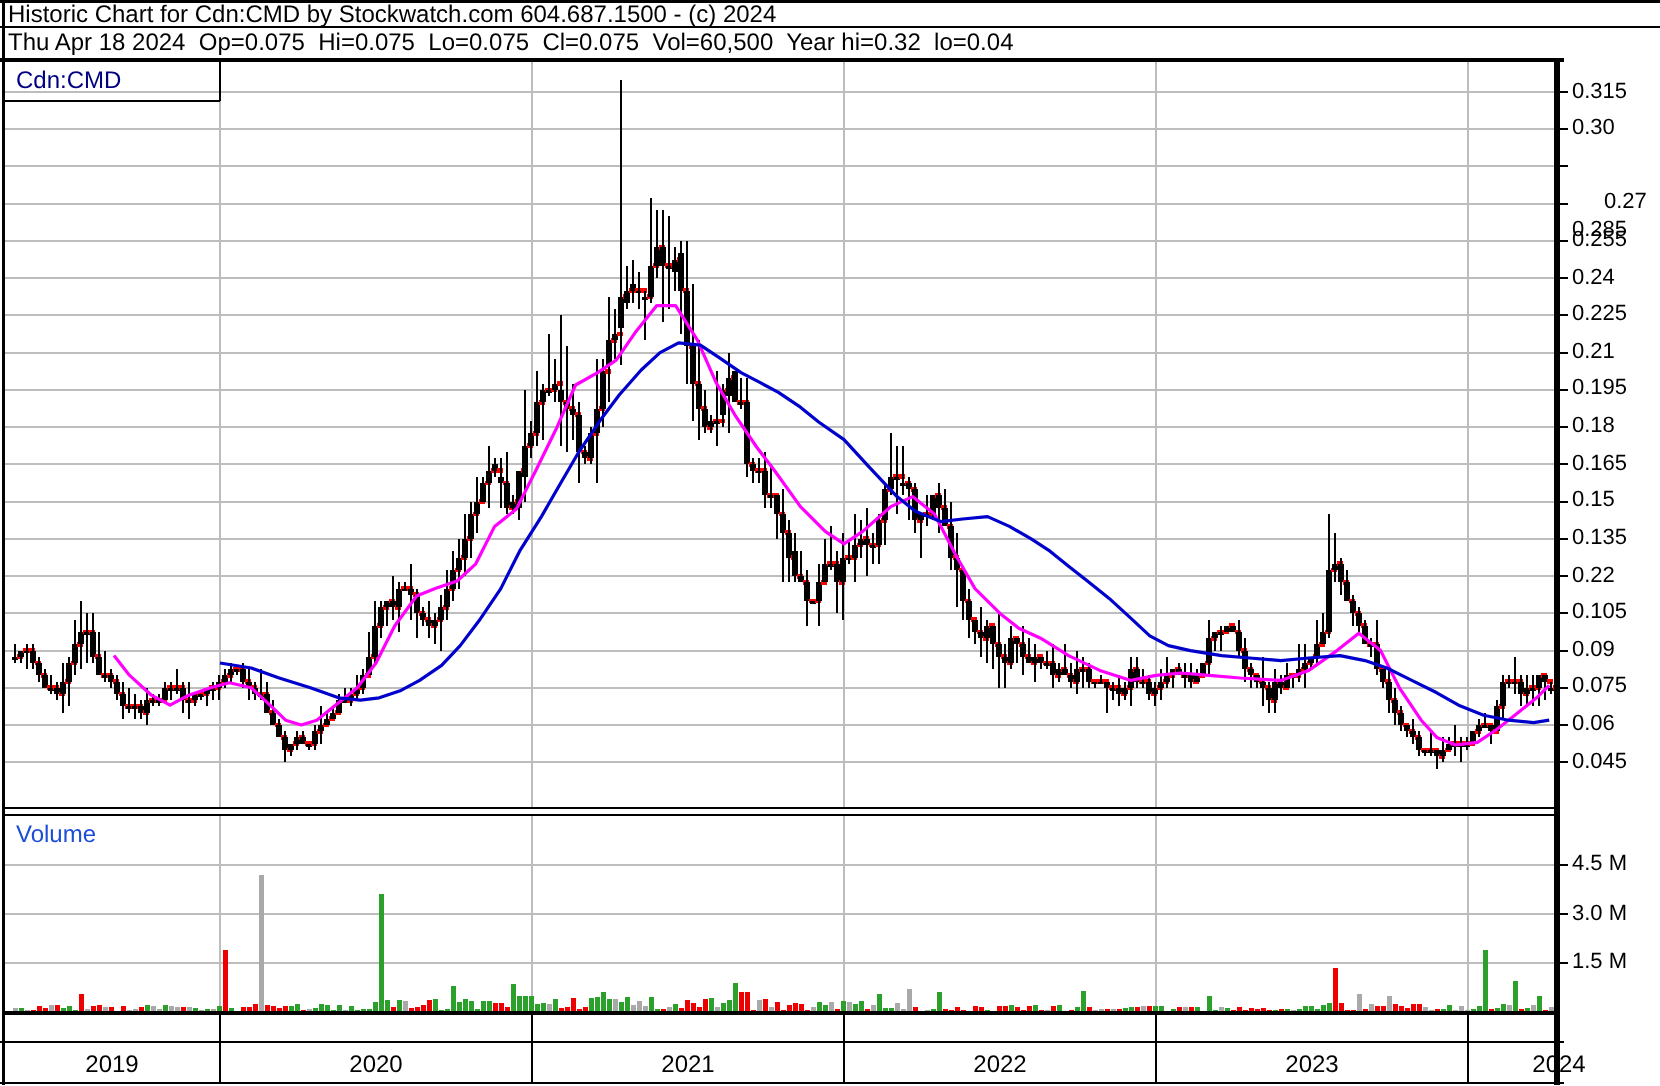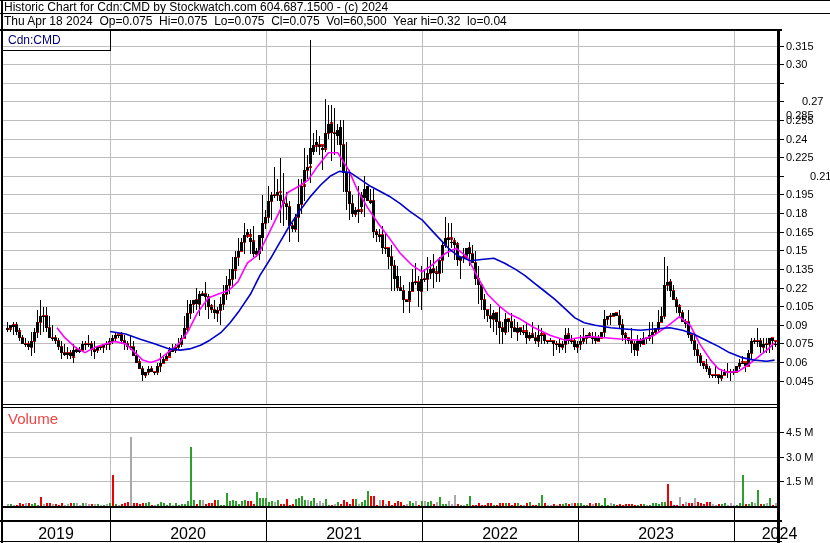--- a/index.html
+++ b/index.html
@@ -1,22 +1,22 @@
 <!DOCTYPE html>
 <html><head>
 <meta charset="utf-8">
 <style>
   html,body{margin:0;padding:0;background:#fff;}
   body{width:830px;height:543px;position:relative;overflow:hidden;
        font-family:"Liberation Sans", sans-serif;-webkit-font-smoothing:none;}
   .hdr{position:absolute;left:4px;font-size:12px;color:#000;white-space:pre;line-height:13px;}
   .lbl{position:absolute;font-size:11px;color:#000;line-height:13px;white-space:nowrap;}
   .sym{position:absolute;left:8px;top:33px;font-size:12px;color:#000080;}
-  .voltitle{position:absolute;left:8px;top:410px;font-size:15px;color:#ef4444;}
-  .yr{position:absolute;top:525px;font-size:16px;color:#000;transform:translateX(-50%);}
+  .voltitle{position:absolute;left:8px;top:410px;font-size:12px;color:#1d4ed8;}
+  .yr{position:absolute;top:525px;font-size:12px;color:#000;transform:translateX(-50%);}
   svg{position:absolute;left:0;top:0;}
 </style>
 </head>
 <body>
 
 <div class="hdr" style="top:1px">Historic Chart for Cdn:CMD by Stockwatch.com 604.687.1500 - (c) 2024</div>
 <div class="hdr" style="top:15px">Thu Apr 18 2024  Op=0.075  Hi=0.075  Lo=0.075  Cl=0.075  Vol=60,500  Year hi=0.32  lo=0.04</div>
 <div class="sym">Cdn:CMD</div>
 <div class="voltitle">Volume</div>
 
@@ -1138,21 +1138,21 @@
   </svg>
 
 <div id="labels">
     <div class="lbl" style="left: 786px; top: 39.5px;">0.315</div>
     <div class="lbl" style="left: 786px; top: 58.12px;">0.30</div>
     <div class="lbl" style="left: 786px; top: 76.74px; margin-top: 32px;">0.285</div>
     <div class="lbl" style="left: 786px; top: 95.36px; padding-left: 16px;">0.27</div>
     <div class="lbl" style="left: 786px; top: 113.98px;">0.255</div>
     <div class="lbl" style="left: 786px; top: 132.6px;">0.24</div>
     <div class="lbl" style="left: 786px; top: 151.22px;">0.225</div>
-    <div class="lbl" style="left: 786px; top: 169.84px; margin-left: 24px;">0.21</div>
+    <div class="lbl" style="left: 786px; top: 169.84px;">0.21</div>
     <div class="lbl" style="left: 786px; top: 188.46px;">0.195</div>
     <div class="lbl" style="left: 786px; top: 207.08px;">0.18</div>
     <div class="lbl" style="left: 786px; top: 225.7px;">0.165</div>
     <div class="lbl" style="left: 786px; top: 244.32px;">0.15</div>
     <div class="lbl" style="left: 786px; top: 262.94px;">0.135</div>
     <div class="lbl" style="left: 786px; top: 281.56px;">0.22</div>
     <div class="lbl" style="left: 786px; top: 300.18px;">0.105</div>
     <div class="lbl" style="left: 786px; top: 318.8px;">0.09</div>
     <div class="lbl" style="left: 786px; top: 337.42px;">0.075</div>
     <div class="lbl" style="left: 786px; top: 356.04px;">0.06</div>

